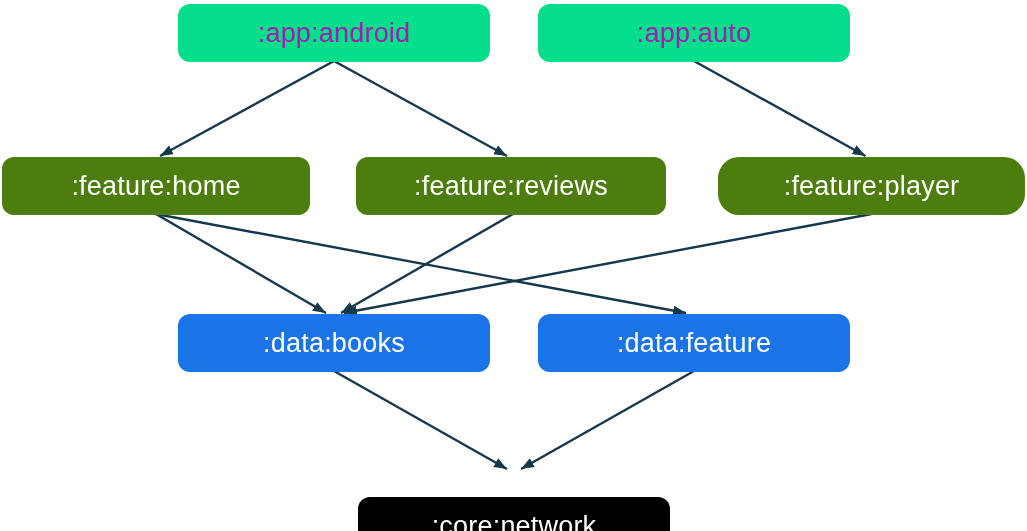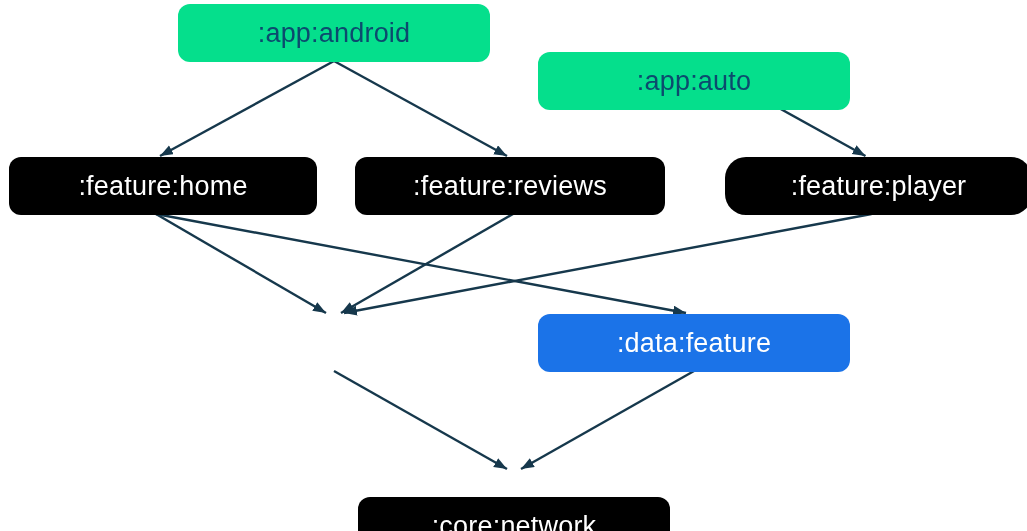--- a/index.html
+++ b/index.html
@@ -27,29 +27,29 @@
     height: 58px;
     border-radius: 12px;
     display: flex;
     align-items: center;
     justify-content: center;
     font-size: 27px;
     letter-spacing: 0.2px;
     white-space: nowrap;
     box-sizing: border-box;
   }
-  .node.app     { background: #05df8c; color: #0c4a6e; text-align: right; }
-  .node.feature { background: #000000; color: #ffffff; margin-left: 7px; }
+  .node.app     { background: #05df8c; color: #a21caf; text-align: right; }
+  .node.feature { background: #4d7c0f; color: #ffffff; }
   .node.data    { background: #1b73e8; color: #ffffff; }
   .node.core    { background: #000000; color: #ffffff; margin-top: 27px; }
 
   #n-app-android     { left: 178px; top: 4px;   width: 312px; }
-  #n-app-auto        { left: 538px; top: 4px;   width: 312px; margin-top: 48px; }
+  #n-app-auto        { left: 538px; top: 4px;   width: 312px; }
   #n-feature-home    { left: 2px;   top: 157px; width: 308px; }
-  #n-feature-reviews { left: 348px; top: 157px; width: 310px; }
+  #n-feature-reviews { left: 356px; top: 157px; width: 310px; }
   #n-feature-player  { left: 718px; top: 157px; width: 307px; border-radius: 21px; }
   #n-data-books      { left: 178px; top: 314px; width: 312px; }
   #n-data-reviews    { left: 538px; top: 314px; width: 312px; }
   #n-core-network    { left: 358px; top: 470px; width: 312px; }
 </style>
 </head>
 <body>
 
 <div id="canvas">
 
@@ -75,17 +75,18 @@
   <div class="node app" id="n-app-android">:app:android</div>
 
   <div class="node app" id="n-app-auto">:app:auto</div>
 
   <div class="node feature" id="n-feature-home">:feature:home</div>
 
   <div class="node feature" id="n-feature-reviews">:feature:reviews</div>
 
   <div class="node feature" id="n-feature-player">:feature:player</div>
 
+  <div class="node data" id="n-data-books">:data:books</div>
 
   <div class="node data" id="n-data-reviews">:data:feature</div>
 
   <div class="node core" id="n-core-network">:core:network</div>
 </div>
 
 </body></html>

